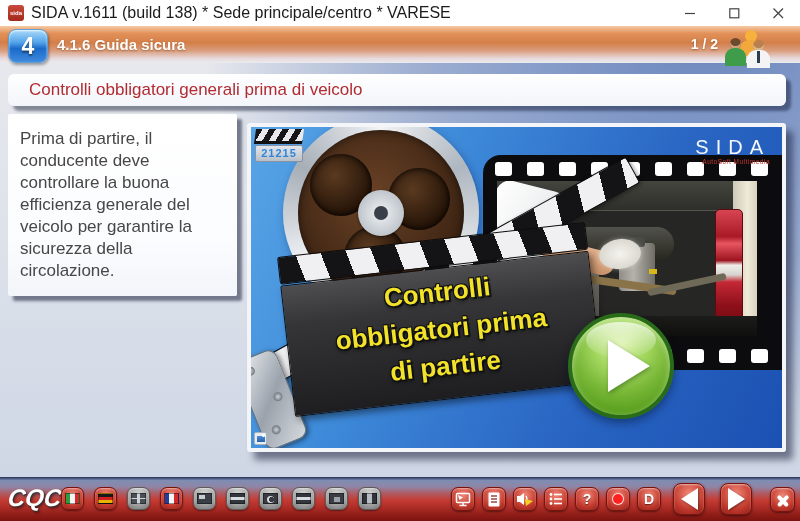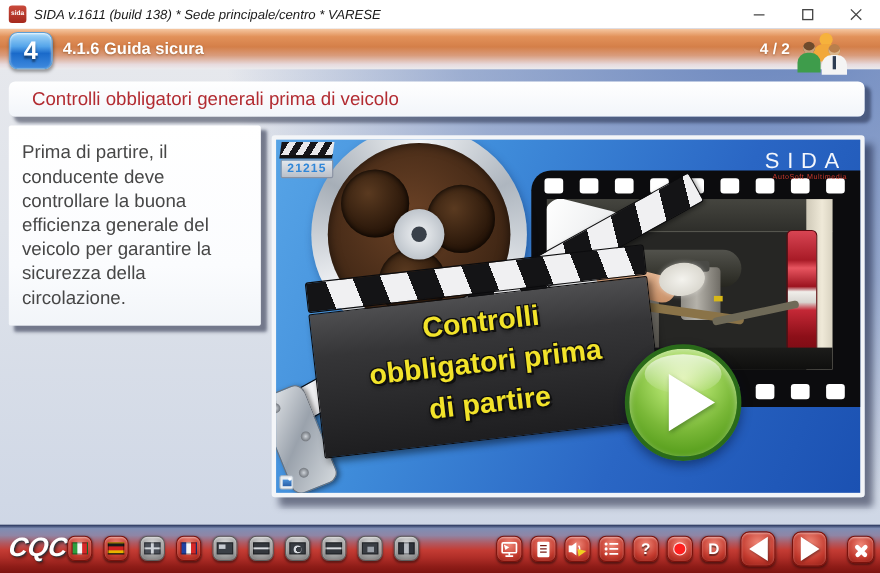--- a/index.html
+++ b/index.html
@@ -4,21 +4,21 @@
 <style>
   * { margin:0; padding:0; box-sizing:border-box; }
   html,body { width:800px; height:521px; overflow:hidden; font-family:"Liberation Sans", sans-serif; }
   body { position:relative; background:
       radial-gradient(ellipse 95% 130% at 88% 2%, rgba(96,126,186,0.95) 0%, rgba(96,126,186,0.55) 38%, rgba(96,126,186,0) 66%),
       linear-gradient(180deg, #e9eaee 0%, #dfe3ea 40%, #ccd5e5 100%); }
 
   
   .titlebar { position:absolute; left:0; top:0; width:800px; height:26px; background:#ffffff; z-index:50; }
   .app-icon { position:absolute; left:8px; top:5px; width:16px; height:16px; background:linear-gradient(#c94a3c,#a5281c); border-radius:3px; color:#fff; font-size:6px; font-weight:bold; text-align:center; line-height:16px; letter-spacing:0; }
-  .app-title { position:absolute; left:31px; top:0; height:30px; line-height:26px; font-size:12px; color:#1b1b1b;font-style:italic; }
+  .app-title { position:absolute; left:31px; top:0; height:30px; line-height:26px; font-size:16px; color:#1b1b1b; }
   .win-controls { position:absolute; right:0; top:0; height:26px; display:flex; }
   .win-btn { width:44px; height:26px; display:flex; align-items:center; justify-content:center; }
 
   
   .header { position:absolute; left:0; top:26px; width:800px; height:37px; z-index:40;
     background:linear-gradient(180deg,#f6c9a4 0%,#e29159 20%,#d47f49 45%,#d99c7c 66%,#e7dadd 88%,#ebebee 100%); }
   .chapter-badge { position:absolute; left:8px; top:3px; width:40px; height:34px; border-radius:8px;
     background:linear-gradient(180deg,#a8d9f8 0%,#55a5ea 38%,#1a6aca 58%,#3f8ade 100%);
     border:1px solid #5d9fd6; color:#fff; font-size:23px; font-weight:bold; text-align:center; line-height:32px;
     text-shadow:0 2px 2px rgba(0,0,0,.45); box-shadow:1px 2px 3px rgba(0,0,0,.35), inset 0 1px 2px rgba(255,255,255,.85); }
@@ -211,21 +211,21 @@
           <line x1="0.5" y1="0.5" x2="10" y2="10" stroke="#444" stroke-width="1.2"></line>
           <line x1="10" y1="0.5" x2="0.5" y2="10" stroke="#444" stroke-width="1.2"></line>
         </svg>
     </div>
   </div>
 </div>
 
 <div class="header">
   <div class="chapter-badge">4</div>
   <div class="header-title">4.1.6 Guida sicura</div>
-  <div class="page-indicator">4 / 2</div>
+  <div class="page-indicator">1 / 2</div>
   <div class="people">
     <i class="p-back-head"></i>
       <i class="p-back-body"></i>
     <i class="p-left-head"></i>
       <i class="p-left-body"></i>
     <i class="p-right-head"></i>
       <i class="p-right-body"></i>
       <i class="p-right-tie"></i>
   </div>
 </div>

